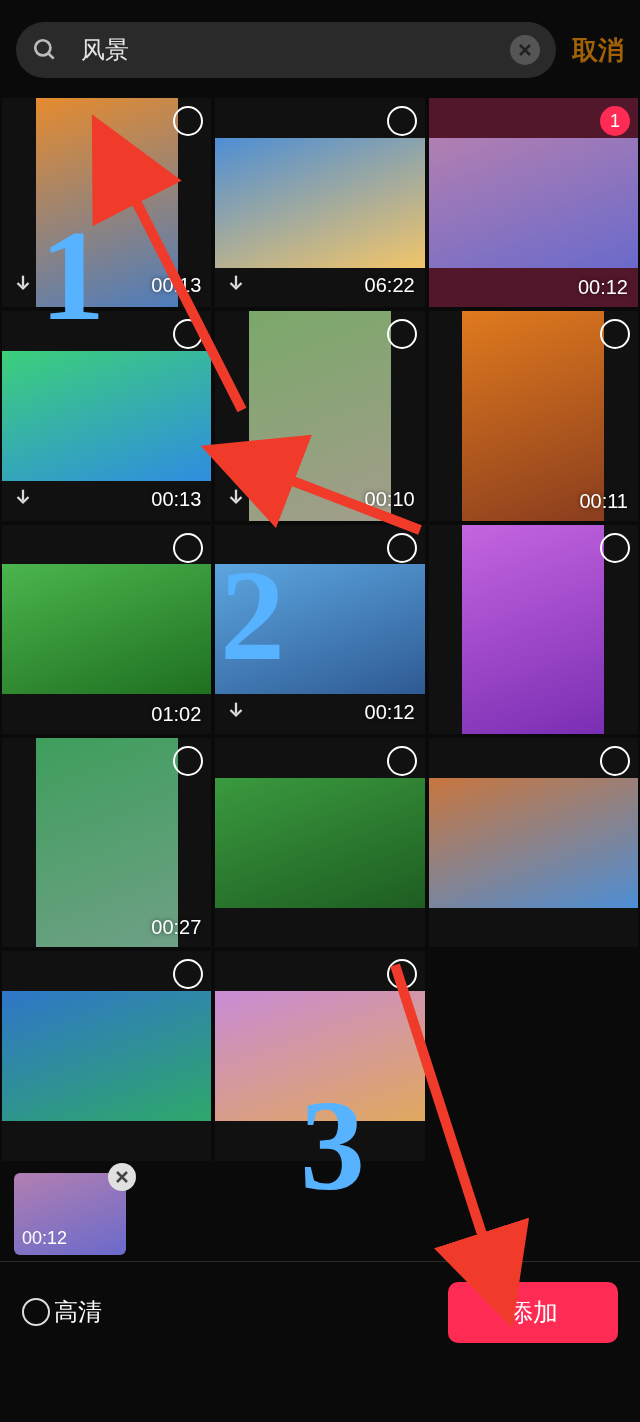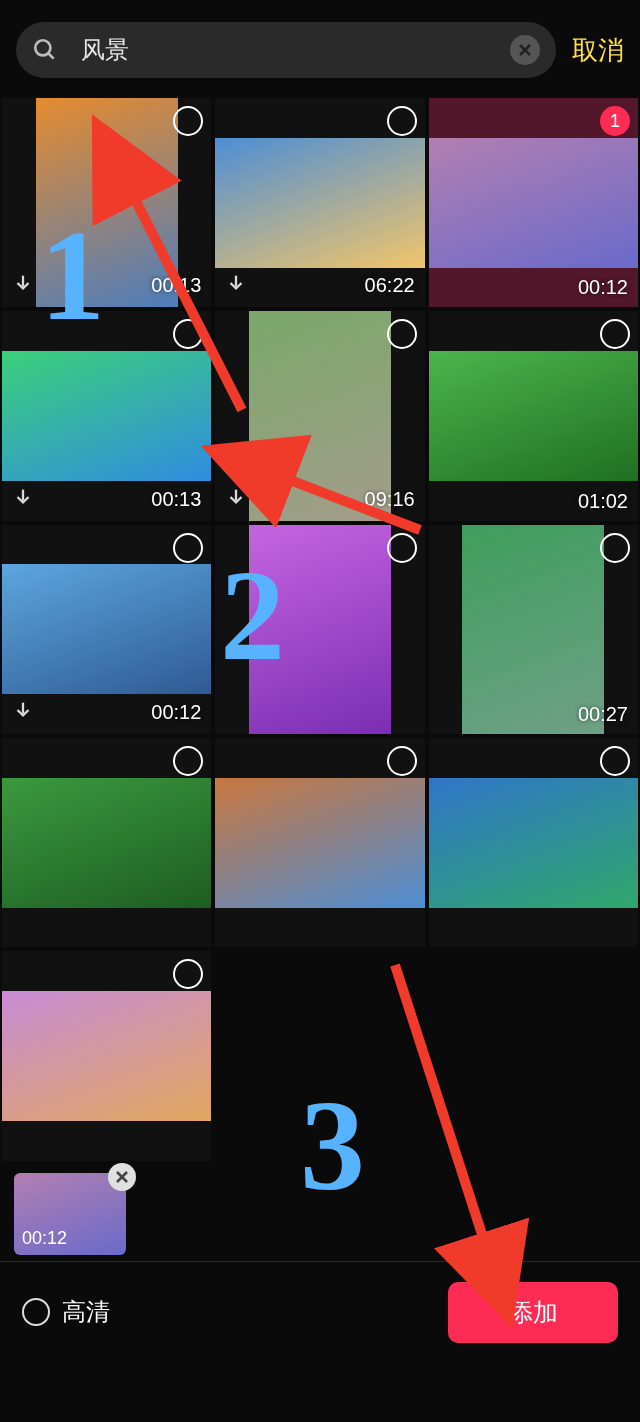--- a/index.html
+++ b/index.html
@@ -42,22 +42,23 @@
   .clear-btn {
     width: 30px; height: 30px;
     border-radius: 50%;
     background: #555;
     display: flex; align-items: center; justify-content: center;
     font-size: 18px; color: #222;
     cursor: pointer;
   }
   .cancel {
     font-size: 26px;
-    color: #fde047;
-    cursor: pointer;
+    color: #a16207;
+    cursor: pointer;
+    font-weight: bold;
   }
 
   
   .grid {
     display: grid;
     grid-template-columns: repeat(3, 1fr);
     gap: 4px;
     padding: 0 2px;
   }
   .cell {
@@ -141,21 +142,21 @@
   }
 
   
   .bottom {
     display: flex;
     align-items: center;
     justify-content: space-between;
     padding: 20px 22px;
   }
   .hd {
-    display: flex; align-items: center; gap: 12px;
+    display: flex; align-items: center; gap: 4px;
     font-size: 24px;
     cursor: pointer;
   }
   .radio {
     width: 28px; height: 28px;
     border: 2px solid #ddd;
     border-radius: 50%;
   }
   .add-btn {
     background: #fe2c55;
@@ -249,21 +250,31 @@
     <div class="cell">
       <div class="thumb">
         <div class="inner" style="width: 68%; height: 100%; background: linear-gradient(160deg, rgb(122, 168, 106) 0%, rgb(163, 157, 139) 100%);"></div>
       </div>
       <div class="sel-ring"></div>
       <div class="meta">
         <span><svg class="down-ic" viewBox="0 0 24 24" fill="none" stroke="#fff" stroke-width="2.5">
             <path d="M12 4v12"></path>
             <path d="M6 12l6 6 6-6"></path>
           </svg></span>
-        <span>09:16</span>
+        <span>00:10</span>
+      </div>
+    </div>
+    <div class="cell">
+      <div class="thumb">
+        <div class="inner" style="width: 68%; height: 100%; background: linear-gradient(160deg, rgb(224, 122, 30) 0%, rgb(138, 61, 30) 100%);"></div>
+      </div>
+      <div class="sel-ring"></div>
+      <div class="meta">
+        <span></span>
+        <span>00:11</span>
       </div>
     </div>
     <div class="cell">
       <div class="thumb">
         <div class="inner" style="width: 100%; height: 62%; background: linear-gradient(160deg, rgb(75, 181, 78) 0%, rgb(31, 112, 32) 100%);"></div>
       </div>
       <div class="sel-ring"></div>
       <div class="meta">
         <span></span>
         <span>01:02</span>

